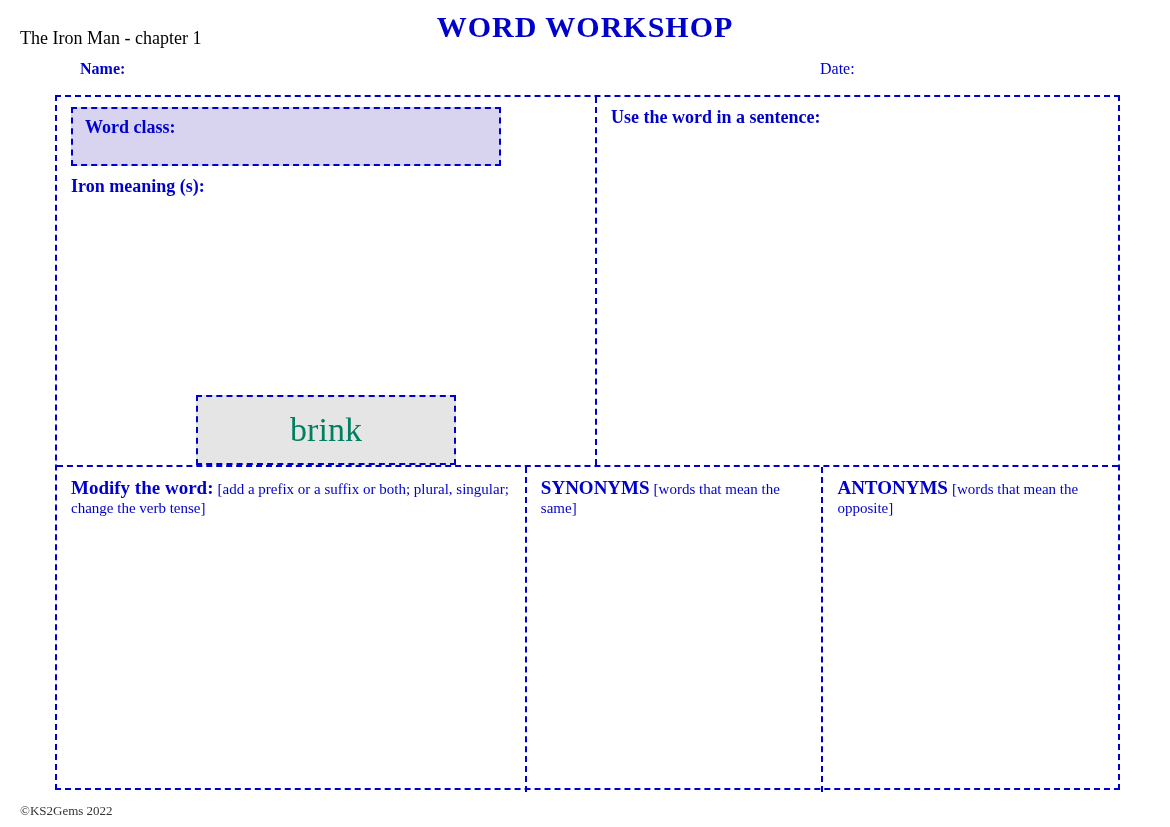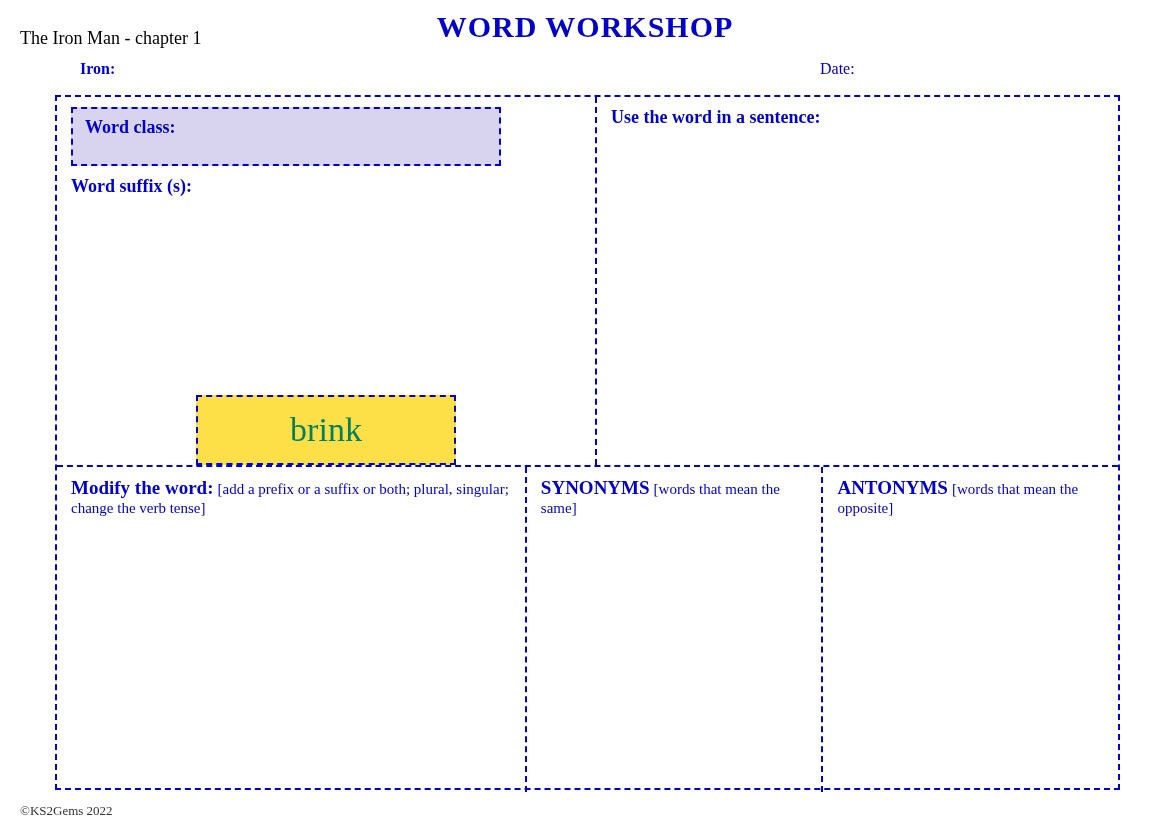--- a/index.html
+++ b/index.html
@@ -118,21 +118,21 @@
       position: absolute;
       bottom: 0;
       left: 50%;
       transform: translateX(-50%);
       width: 260px;
       z-index: 10;
     }
 
     .word-center-box {
       border: 2px dashed #0000cc;
-      background: #fde047;
+      background: #e5e5e5;
       padding: 14px 20px;
       text-align: center;
     }
 
     .word-center-text {
       font-size: 34px;
       color: #008060;
       font-weight: normal;
     }
 
@@ -187,33 +187,33 @@
       color: #333333;
     }
   </style>
 </head>
 <body>
 
 <div class="page-header-left">The Iron Man - chapter 1</div>
 
 <div class="page-title">WORD WORKSHOP</div>
 
-<div class="name-label">Iron:</div>
+<div class="name-label">Name:</div>
 
 <div class="date-label">Date:</div>
 
 <div class="main-container">
 
   <div class="top-section">
 
     <div class="top-left">
       <div class="word-class-box">
         <span class="word-class-label">Word class:</span>
       </div>
-      <div class="word-meaning-label">Word suffix (s):</div>
+      <div class="word-meaning-label">Iron meaning (s):</div>
 
       <div class="word-center-container">
         <div class="word-center-box">
           <span class="word-center-text">brink</span>
         </div>
       </div>
     </div>
 
     <div class="top-right">
       <div class="use-sentence-label">Use the word in a sentence:</div>

